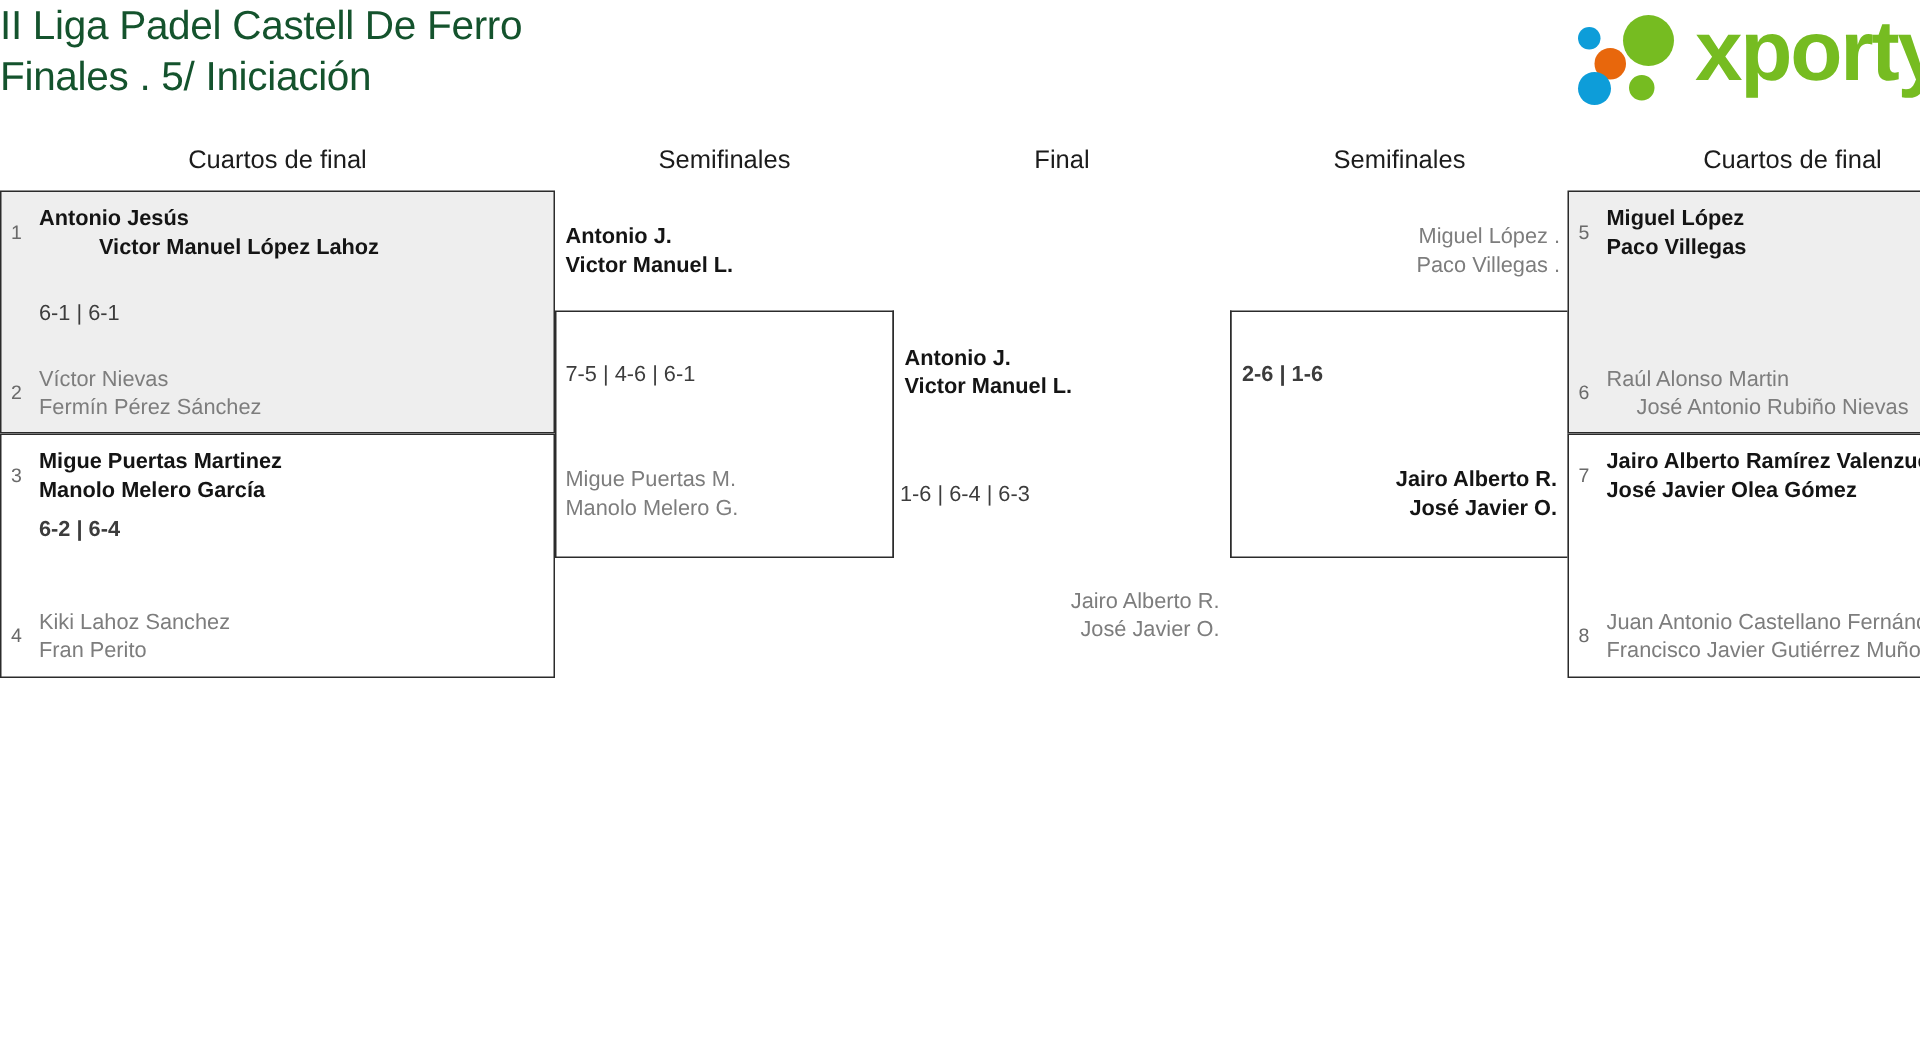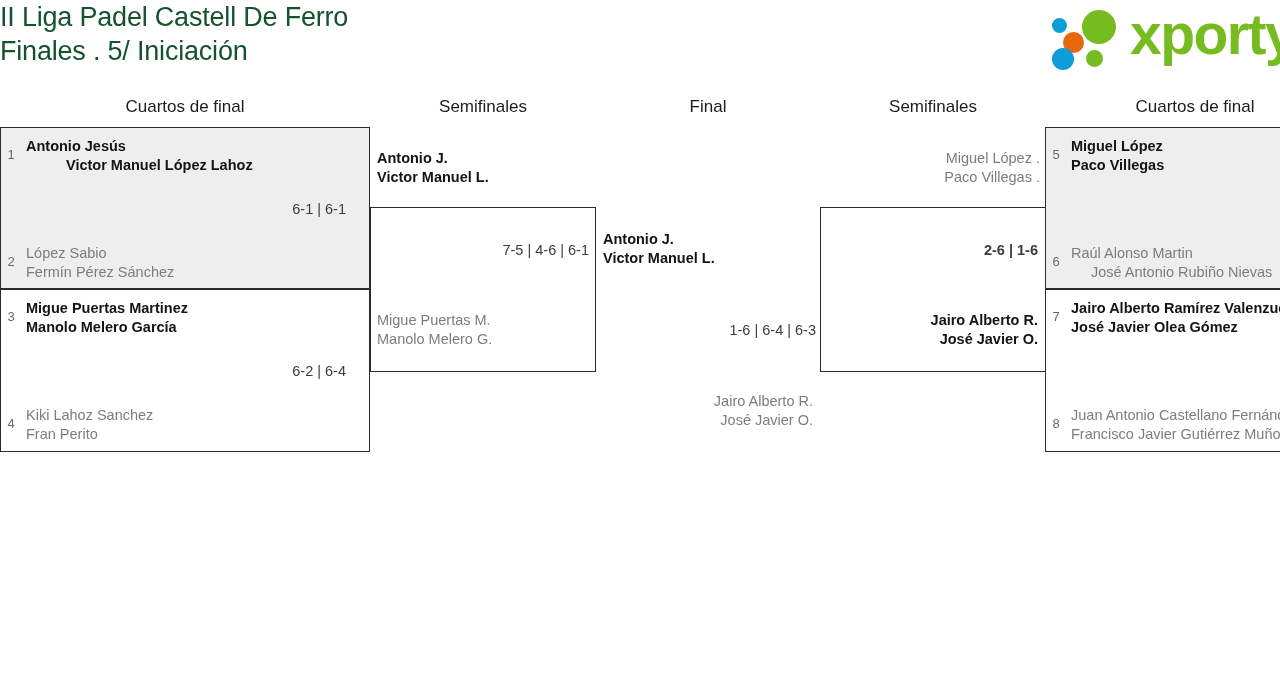--- a/index.html
+++ b/index.html
@@ -79,21 +79,21 @@
     font-weight: 400;
     white-space: nowrap;
   }
   .team.win { color: #141414; font-weight: 700; }
   .team.right { text-align: right; }
   .score {
     position: absolute;
     font-size: 14.5px;
     line-height: 19px;
     color: #3c3c3c;
-    text-align: right;
+    text-align: left;
     white-space: nowrap;
   }
   .score.rt { text-align: right; }
 
   
   .vline {
     position: absolute;
     width: 1px;
     background: #2b2b2b;
   }
@@ -185,26 +185,26 @@
     
     
     
   </div>
 
 <div class="seed" style="left:0px; top:147px;">1</div>
     <div class="team win" style="left:26px; top:137px;">Antonio Jesús</div>
     <div class="team win" style="left:26px; top:156px;margin-left:40px;">Victor Manuel López Lahoz</div>
     <div class="score" style="left:26px; top:200px; width:320px;">6-1 | 6-1</div>
     <div class="seed" style="left:0px; top:254px;">2</div>
-    <div class="team" style="left:26px; top:244px;">López Sabio</div>
+    <div class="team" style="left:26px; top:244px;">Víctor Nievas</div>
     <div class="team" style="left:26px; top:263px;">Fermín Pérez Sánchez</div>
     <div class="seed" style="left:0px; top:309px;">3</div>
     <div class="team win" style="left:26px; top:299px;">Migue Puertas Martinez</div>
     <div class="team win" style="left:26px; top:318px;">Manolo Melero García</div>
-    <div class="score" style="left:26px; top:362px; width:320px;">6-2 | 6-4</div>
+    <div class="score" style="left:26px; top:344px; width:320px;font-weight:bold;">6-2 | 6-4</div>
     <div class="seed" style="left:0px; top:416px;">4</div>
     <div class="team" style="left:26px; top:406px;">Kiki Lahoz Sanchez</div>
     <div class="team" style="left:26px; top:425px;">Fran Perito</div>
     <div class="seed" style="left:1045px; top:147px;">5</div>
     <div class="team win" style="left:1071px; top:137px;">Miguel López</div>
     <div class="team win" style="left:1071px; top:156px;">Paco Villegas</div>
     <div class="score rt" style="left:1071px; top:200px; width:320px;">6-4 | 4-6 | 6-2</div>
     <div class="seed" style="left:1045px; top:254px;">6</div>
     <div class="team" style="left:1071px; top:244px;">Raúl Alonso Martin</div>
     <div class="team" style="left:1071px; top:263px;margin-left:20px;">José Antonio Rubiño Nievas</div>

